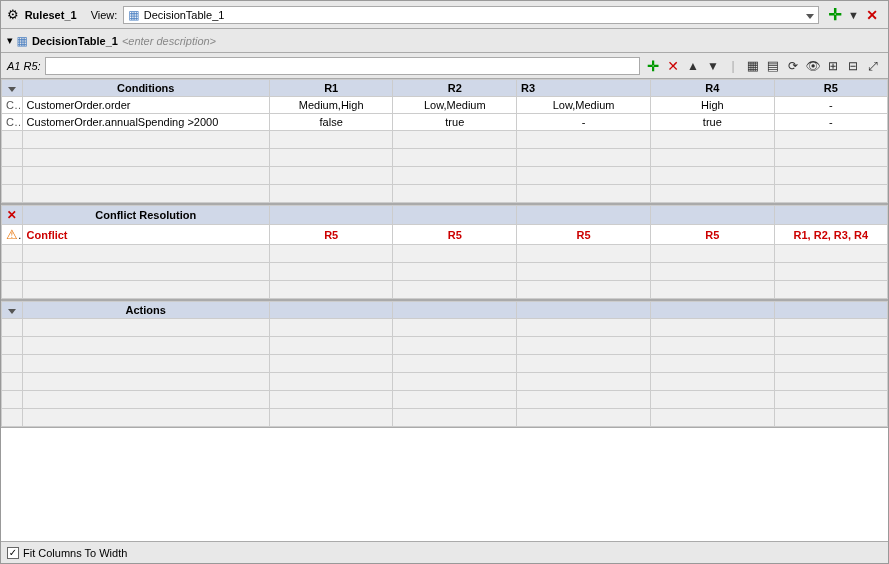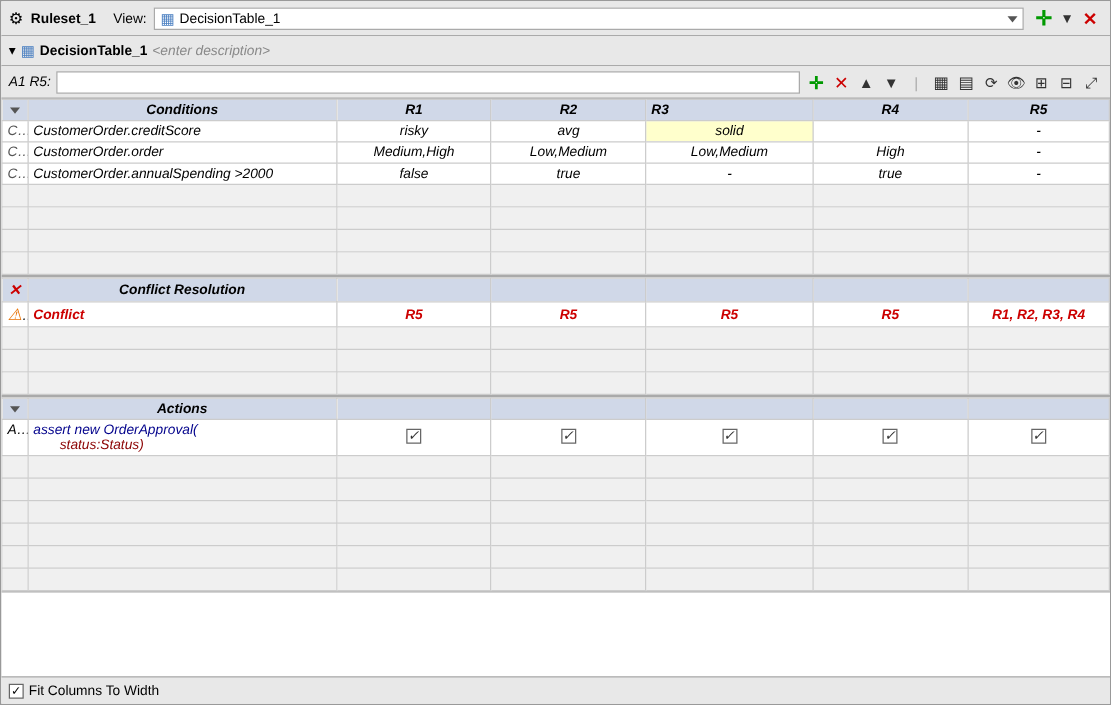--- a/index.html
+++ b/index.html
@@ -229,21 +229,20 @@
       font-size: 10px;
       margin-right: 4px;
     }
     .fit-label { font-size: 11px; }
 
     .table-wrapper {
       flex: 1;
       overflow-y: auto;
       display: flex;
       flex-direction: column;
-      font-style: italic;
     }
 
     .cond-section { border-bottom: 2px solid #aaa; }
     .conflict-section { border-bottom: 2px solid #aaa; }
     .actions-section { border-bottom: 1px solid #aaa; }
 
     .section-table-wrap {
       overflow: hidden;
     }
 
@@ -327,29 +326,20 @@
             <td style="text-align:center; font-weight:bold;">Conditions</td>
             <td style="text-align:center; font-weight:bold;">R1</td>
             <td style="text-align:center; font-weight:bold;">R2</td>
             <td style="text-align:left; font-weight:bold;">R3</td>
             <td style="text-align:center; font-weight:bold;">R4</td>
             <td style="text-align:center; font-weight:bold;">R5</td>
           </tr>
         </thead>
         <tbody>
           <tr>
-            <td class="cell-arrow">C1</td>
-            <td class="cell-label">CustomerOrder.creditScore</td>
-            <td class="cell-value">risky</td>
-            <td class="cell-value">avg</td>
-            <td class="cell-value highlight-yellow">solid</td>
-            <td class="cell-value"></td>
-            <td class="cell-value">-</td>
-          </tr>
-          <tr>
             <td class="cell-arrow">C2</td>
             <td class="cell-label">CustomerOrder.order</td>
             <td class="cell-value">Medium,High</td>
             <td class="cell-value">Low,Medium</td>
             <td class="cell-value">Low,Medium</td>
             <td class="cell-value">High</td>
             <td class="cell-value">-</td>
           </tr>
           <tr>
             <td class="cell-arrow">C3</td>
@@ -485,42 +475,20 @@
             </td>
             <td style="text-align:center; font-weight:bold;">Actions</td>
             <td></td>
             <td></td>
             <td></td>
             <td></td>
             <td></td>
           </tr>
         </thead>
         <tbody>
-          <tr>
-            <td style="text-align:center; vertical-align:top;">A1</td>
-            <td class="action-label">
-              <span class="action-code">assert new OrderApproval(</span><br>
-              <span class="action-param">&nbsp;&nbsp;&nbsp;status:Status)</span>
-            </td>
-            <td class="checkbox-cell">
-              <span class="cb-check"></span>
-            </td>
-            <td class="checkbox-cell">
-              <span class="cb-check"></span>
-            </td>
-            <td class="checkbox-cell">
-              <span class="cb-check"></span>
-            </td>
-            <td class="checkbox-cell">
-              <span class="cb-check"></span>
-            </td>
-            <td class="checkbox-cell">
-              <span class="cb-check"></span>
-            </td>
-          </tr>
           <tr class="filler-row">
             <td></td>
               <td></td>
               <td></td>
               <td></td>
               <td></td>
               <td></td>
               <td></td>
           </tr>
           <tr class="filler-row">

